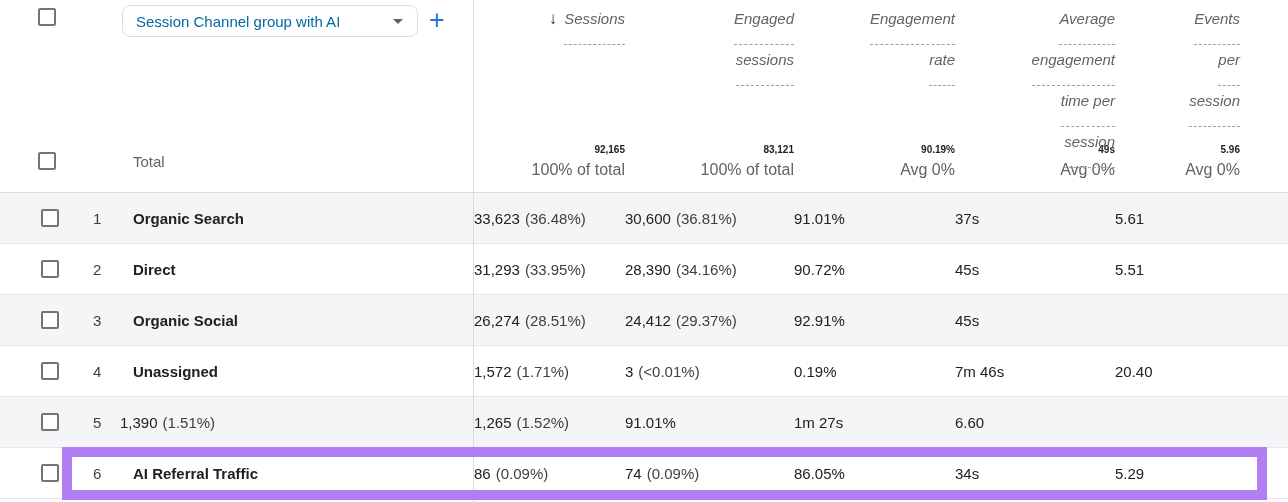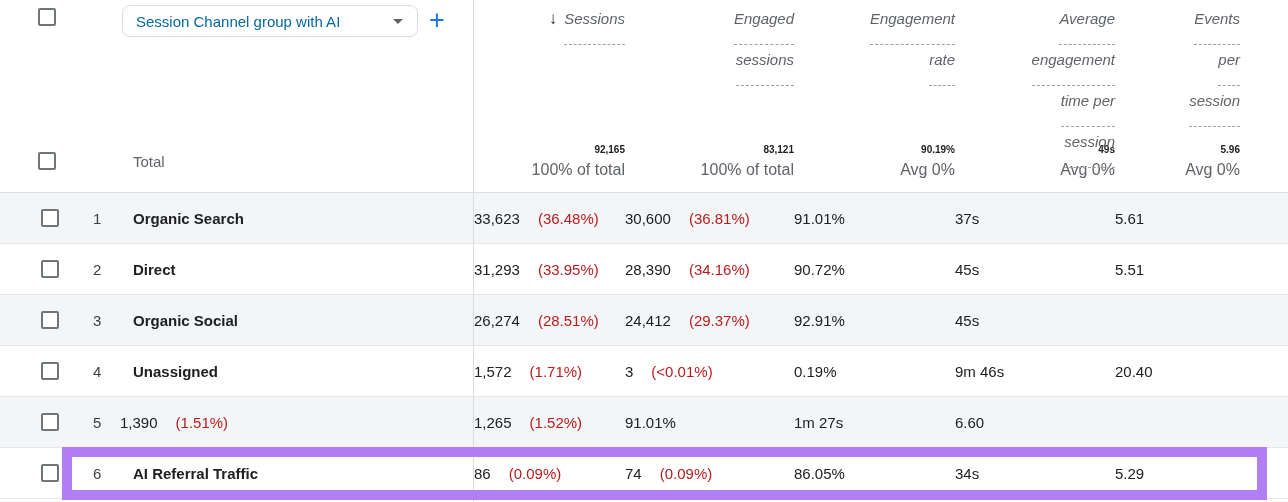--- a/index.html
+++ b/index.html
@@ -75,21 +75,21 @@
   .tsecondary { font-size: 16px; color: #5f6368; }
 
   
   .row { height: 51px; border-bottom: 1px solid #e5e7e9; background: #fff; }
   .row.alt { background: #f3f5f6; }
   .row > div { display: flex; align-items: center; font-size: 15px; }
   .row .cell-check { padding-left: 38px; }
   .idx { color: #3c4043; padding-left: 31px; }
   .channel { font-weight: bold; color: #202124; padding-left: 13px; }
   .num { justify-content: flex-start; color: #202124; }
-  .pct { color: #b91c1c; margin-left: 18px; }
+  .pct { color: #404040; margin-left: 5px; }
 
   
   .vline {
     position: absolute; left: 473px; top: 0;
     width: 1px; height: 502px;
     background: #dadce0; z-index: 4; pointer-events: none;
   }
   .highlight-box {
     position: absolute; left: 62px; top: 447px;
     width: 1205px; height: 53px;
@@ -264,21 +264,21 @@
       <span class="pct">(1.71%)</span>
     </div>
   <div class="num">
       <span>3</span>
       <span class="pct">(&lt;0.01%)</span>
     </div>
   <div class="num">
       <span>0.19%</span>
     </div>
   <div class="num">
-      <span>9m 46s</span>
+      <span>7m 46s</span>
     </div>
   <div class="num">
       <span>20.40</span>
     </div>
   <div></div>
 </div>
 
 <div class="row alt grid">
   <div class="cell-check">
       <span class="checkbox"></span>

